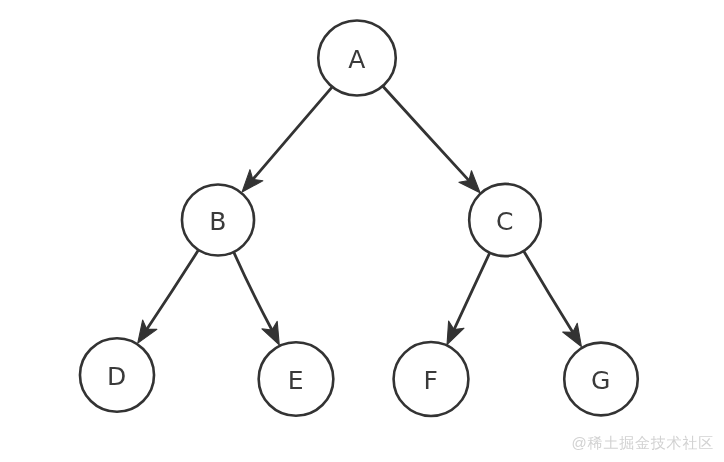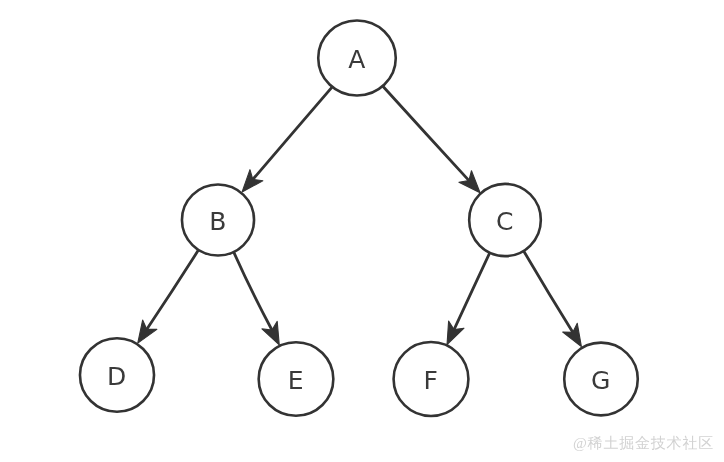--- a/index.html
+++ b/index.html
@@ -50,21 +50,21 @@
     fill: #333333;
     stroke: #333333;
     stroke-width: 1.1;
     stroke-linejoin: round;
   }
   .watermark {
     position: absolute;
     right: 10px;
     bottom: 9px;
     color: #d2d2d2;
-    font-family: Liberation Serif, serif;
+    font-family: Liberation Sans, sans-serif;
     font-size: 15px;
     letter-spacing: 0.8px;
     white-space: nowrap;
     user-select: none;
   }
 </style>
 </head>
 <body>
 
 <div id="canvas-wrap">

